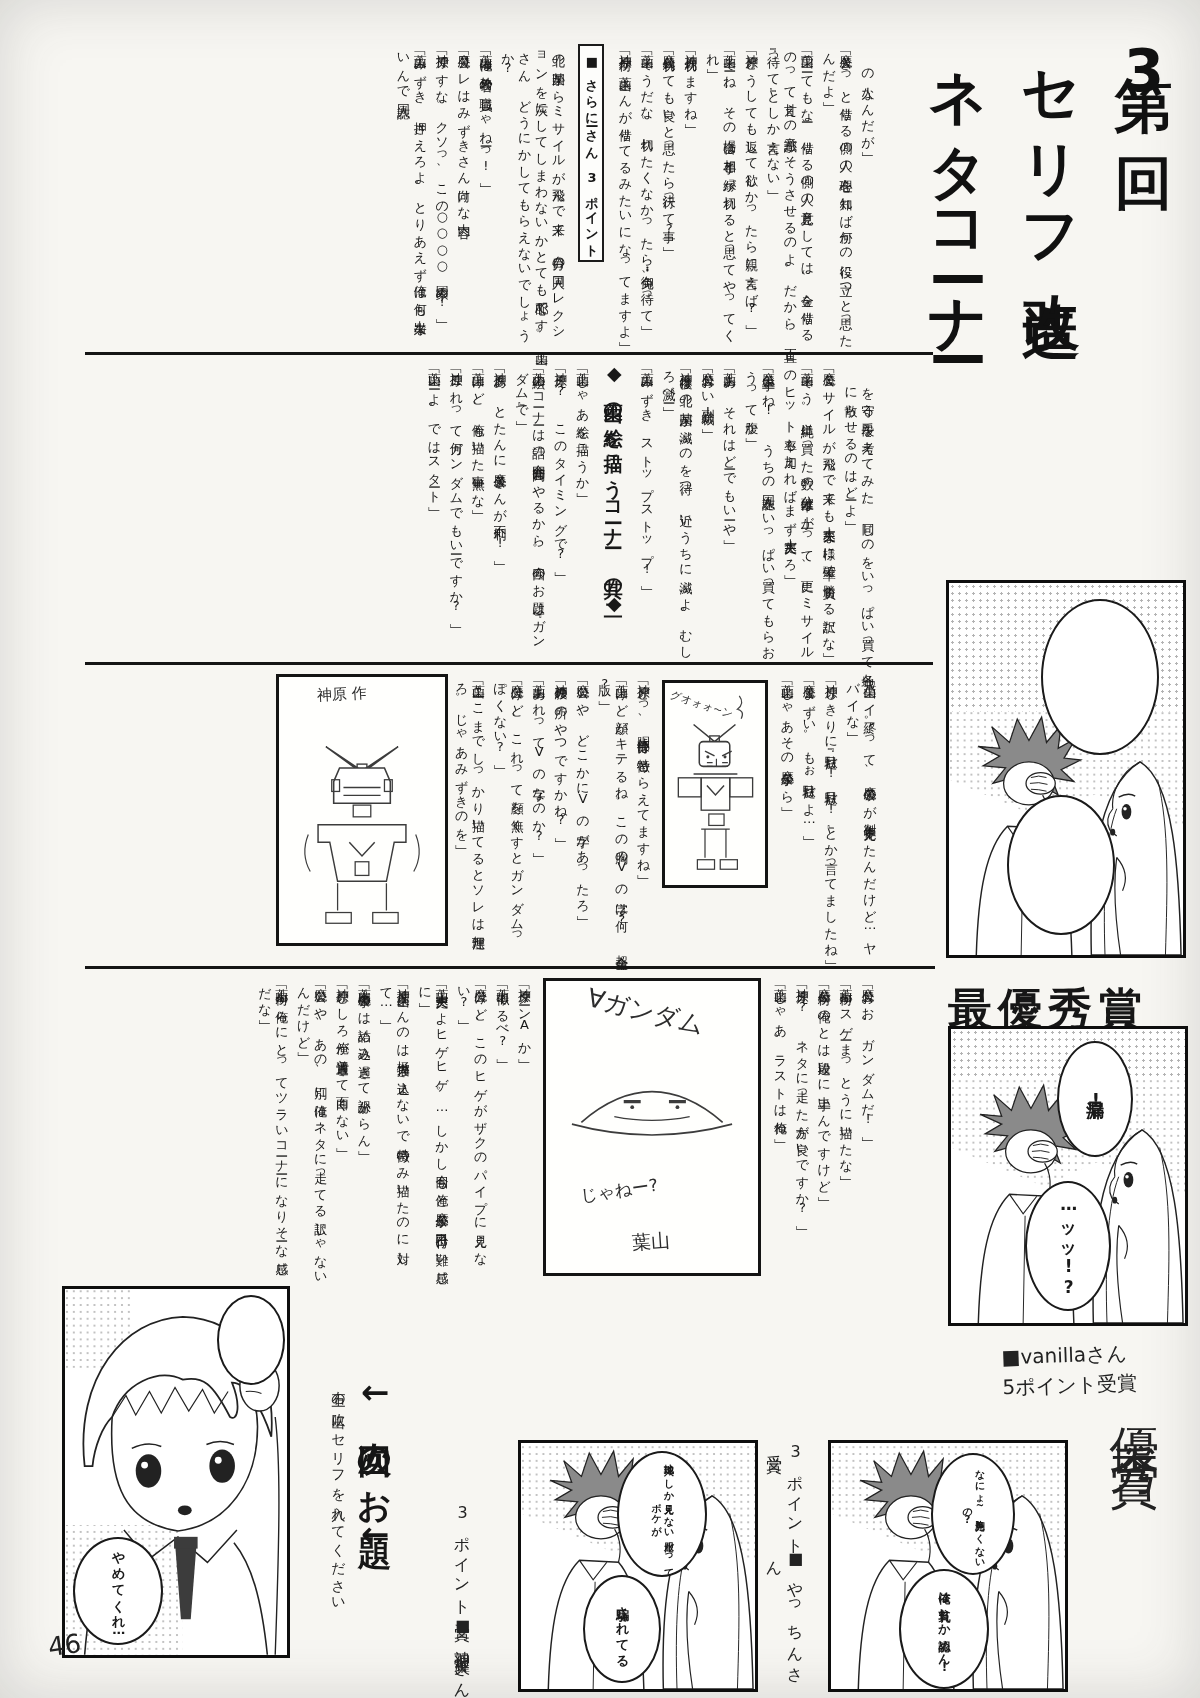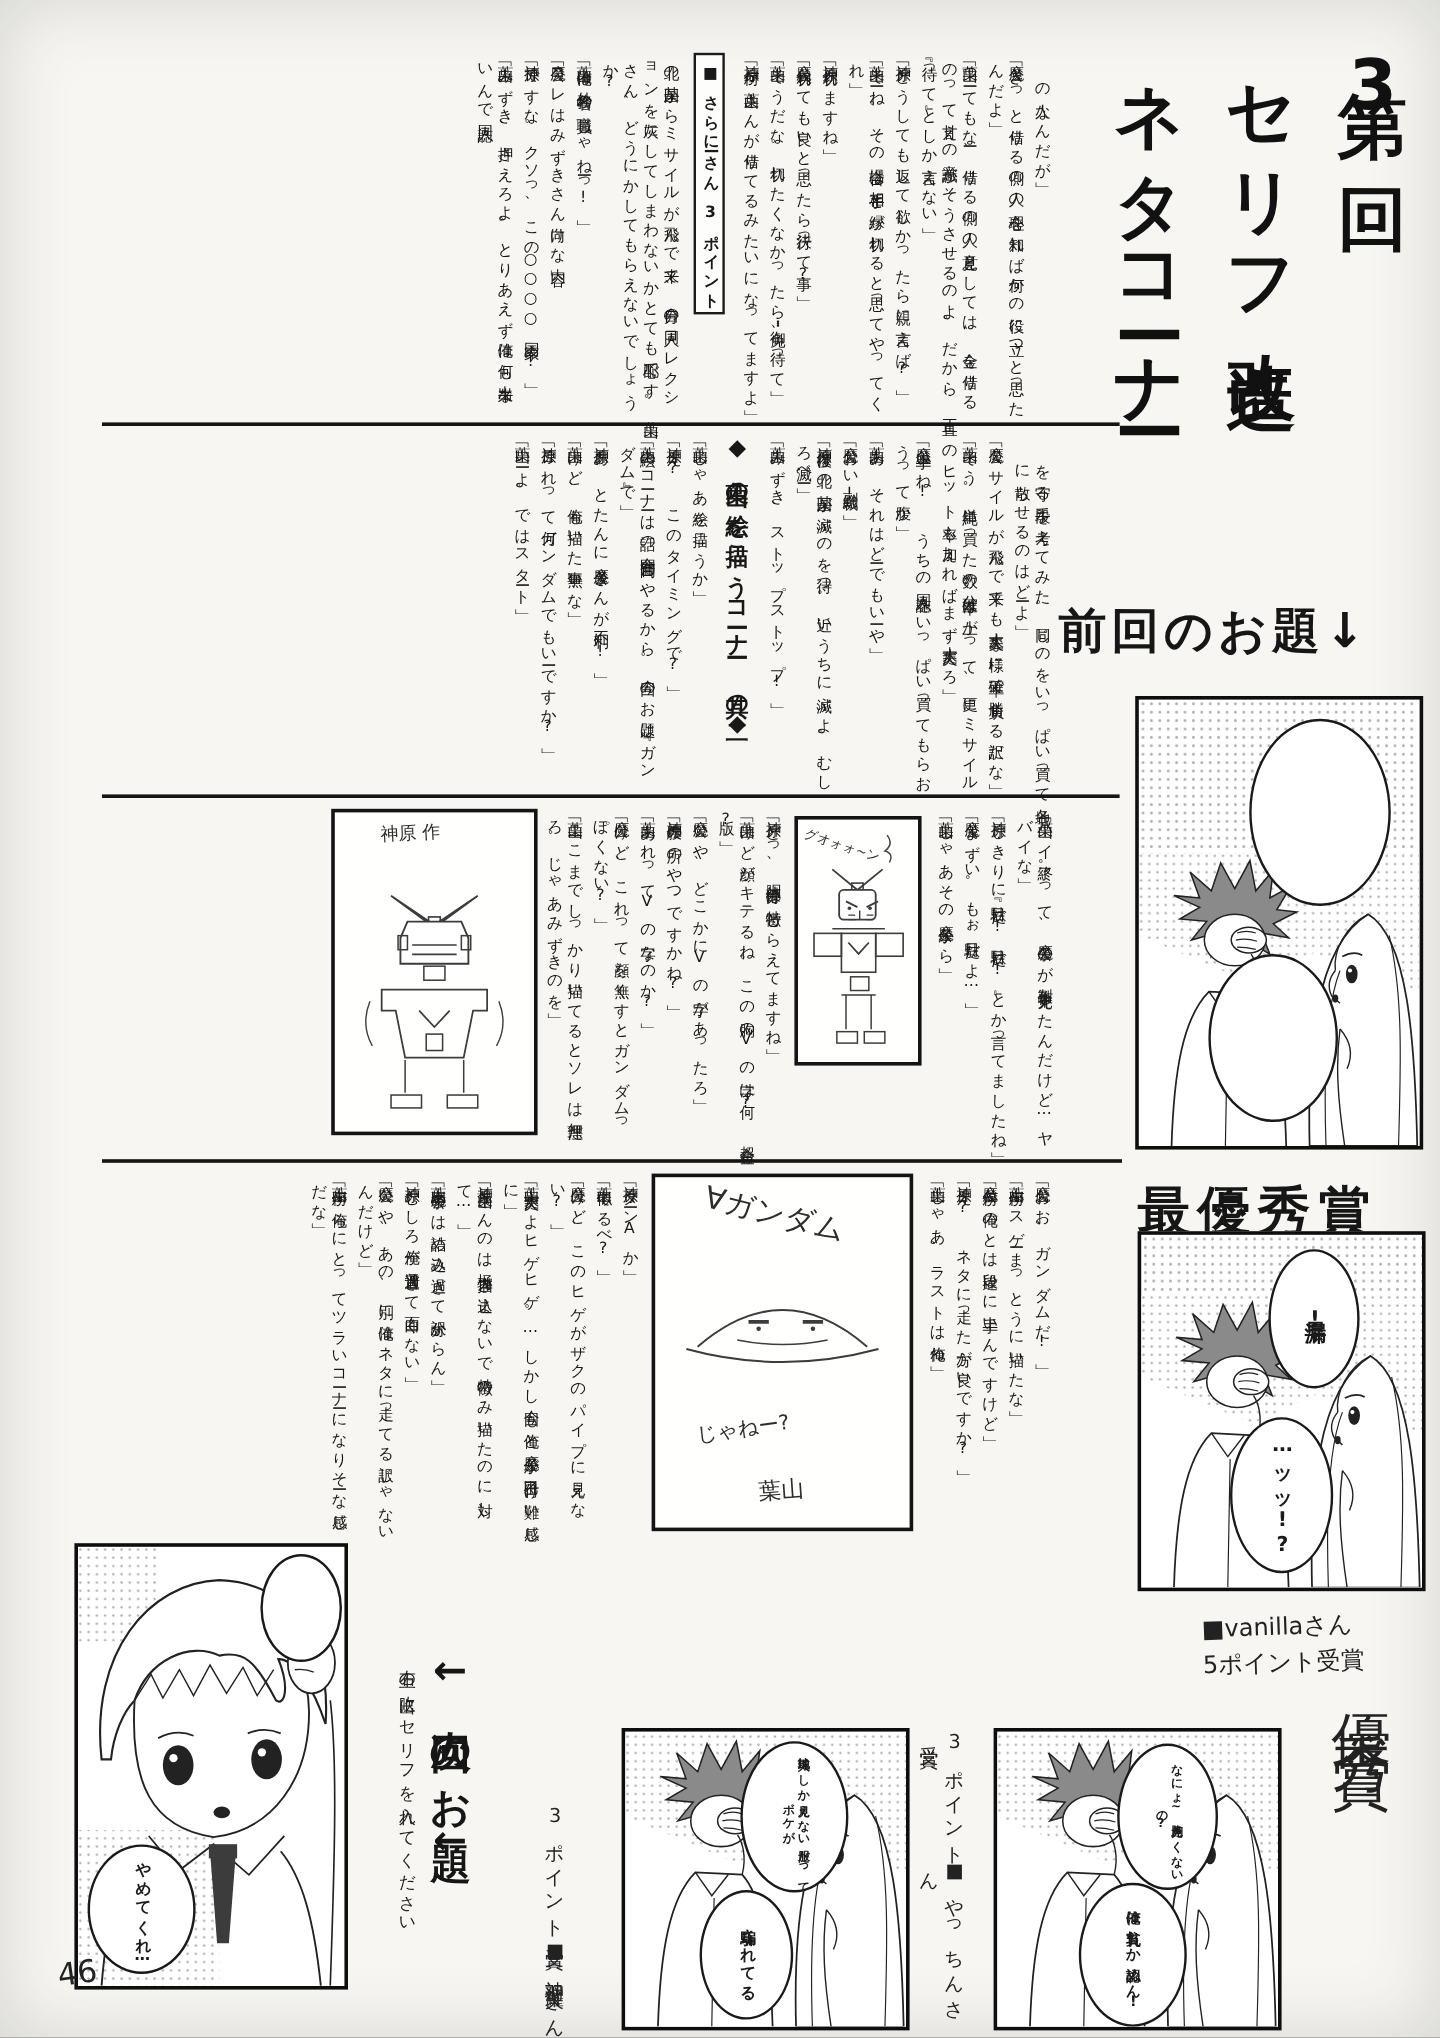--- a/index.html
+++ b/index.html
@@ -193,21 +193,20 @@
       </svg>
       <div class="hand" style="left:40px;top:14px;font-size:25px;transform:rotate(14deg)">∀ガンダム</div>
       <div class="hand" style="left:34px;top:198px;font-size:17px;transform:rotate(-8deg)">じゃねー?</div>
       <div class="hand" style="left:86px;top:248px;font-size:19px;transform:rotate(-4deg)">葉山</div>
     </div>
     <div style="display:contents">
       
     <div class="line">神原「ターンAか」</div><div class="line">葉山「似てるべ?」</div><div class="line">魔公「けど、このヒゲがザクのパイプに見えない?」</div><div class="line">葉山「大丈夫だよヒゲヒゲ。…しかし今回も俺と魔公子が甲乙付け難い感じに」</div><div class="line">神原「葉山さんのは極力描き込まないで特徴のみ描いたのに対して…」</div><div class="line">葉山「魔公子のは詰め込み過ぎて訳分からん」</div><div class="line">神原「むしろ俺が普通過ぎて面白くない」</div><div class="line">魔公「いや、あの、別に俺はネタに走ってる訳じゃないんだけど」</div><div class="line">葉山「何か俺らにとってツラいコーナーになりそーな感じだな」</div></div>
   </section>
 
-  <div class="h-label" style="left:882px;top:498px;font-size:40px;letter-spacing:4px">前回のお題↓</div>
 
   <div class="panel" style="left:946px;top:580px;width:240px;height:378px">
     <div class="dots-top" style="height:132px"></div>
     <svg class="scene-svg" viewBox="0 0 240 250" preserveAspectRatio="xMidYMax meet">
         <use href="#scene"></use>
       </svg>
     <div class="bubble" style="left:92px;top:16px;width:114px;height:152px"></div>
     <div class="bubble" style="left:58px;top:212px;width:104px;height:136px"></div>
   </div>
 

